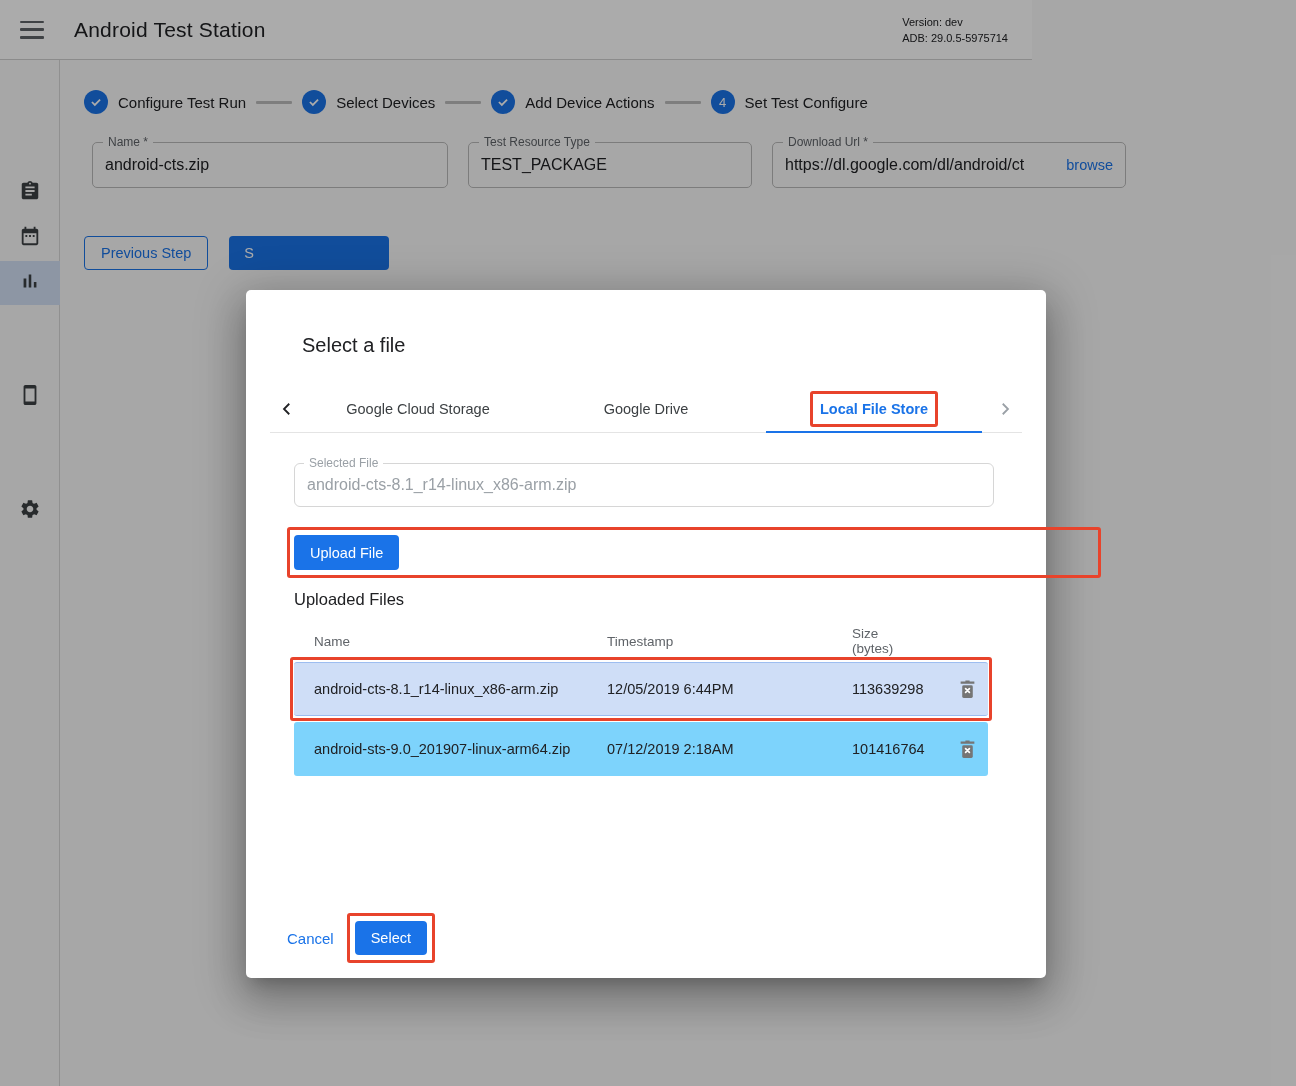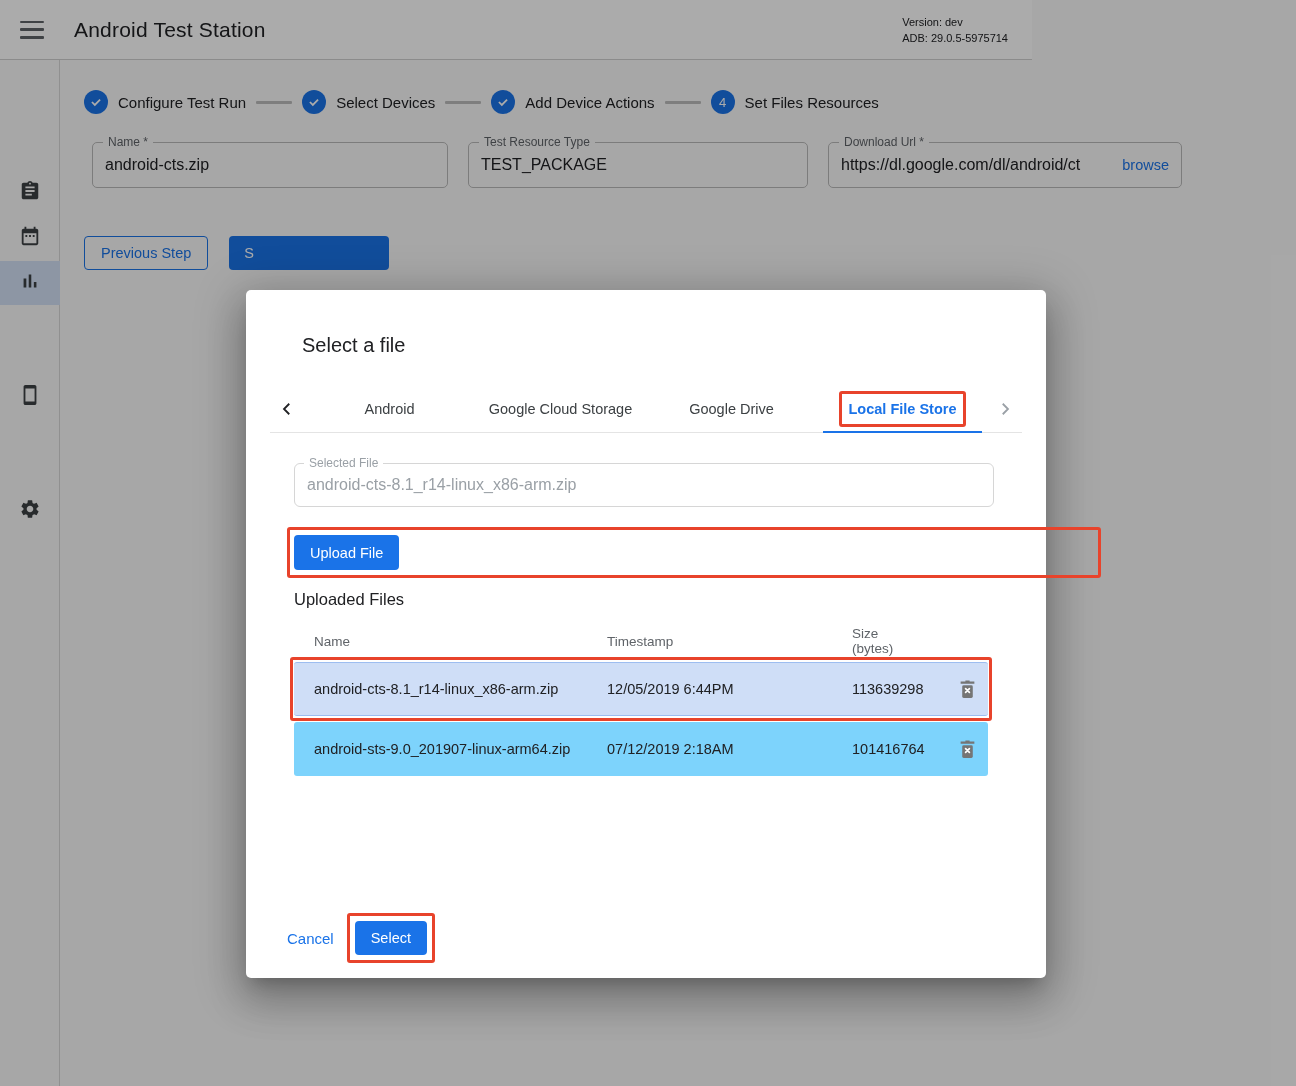--- a/index.html
+++ b/index.html
@@ -57,21 +57,21 @@
   .ofield {
     position:relative; height:46px; border:1px solid #b9b9b9; border-radius:5px;
     display:flex; align-items:center; padding:0 12px; background:transparent;
   }
   .ofield .flabel {
     position:absolute; top:-8px; left:10px; background:#fafafa; padding:0 5px;
     font-size:12px; color:#5f6368; white-space:nowrap;
   }
   .ofield .fvalue { font-size:16px; color:#202124; white-space:nowrap; overflow:hidden; }
   .f-name { width:356px; }
-  .f-type { width:340px; }
+  .f-type { width:284px; }
   .f-url  { width:354px; }
   .f-url .fvalue { flex:1 1 auto; }
   .browse-link { flex:none; font-size:14.5px; color:#1a73e8; margin-left:8px; cursor:pointer; }
 
   
   .actions { display:flex; margin:48px 0 0 24px; gap:21px; }
   .btn-outline {
     height:34px; padding:0 16px; border:1px solid #1a73e8; border-radius:4px;
     background:transparent; color:#1a73e8; font-size:14.5px; font-family:inherit; cursor:pointer;
   }
@@ -236,21 +236,21 @@
       <span class="step-circle">
         <svg width="14" height="14" viewBox="0 0 24 24" fill="none" stroke="#fff" stroke-width="3">
             <polyline points="5,12 10,17 19,8"></polyline>
           </svg>
       </span>
       <span class="step-label">Add Device Actions</span>
     </div>
     <span class="connector"></span>
     <div class="step">
       <span class="step-circle">4</span>
-      <span class="step-label">Set Files Resources</span>
+      <span class="step-label">Set Test Configure</span>
     </div>
   </div>
 
   <div class="fields">
     <div class="ofield f-name">
       <span class="flabel">Name *</span>
       <span class="fvalue">android-cts.zip</span>
     </div>
     <div class="ofield f-type">
       <span class="flabel">Test Resource Type</span>
@@ -274,23 +274,20 @@
 <div class="dialog">
   <div class="dialog-title">Select a file</div>
 
   <div class="tabbar">
     <div class="tab-pag">
       <svg width="18" height="18" viewBox="0 0 24 24" fill="none" stroke="#202124" stroke-width="2.4">
           <polyline points="15,5 8,12 15,19"></polyline>
         </svg>
     </div>
     <div class="tabs">
-      <div class="tab">
-        <span>Android</span>
-      </div>
       <div class="tab">
         <span>Google Cloud Storage</span>
       </div>
       <div class="tab">
         <span>Google Drive</span>
       </div>
       <div class="tab active">
         <span class="ring ring-tab"><span>Local File Store</span></span>
         <span class="ink"></span>
       </div>

